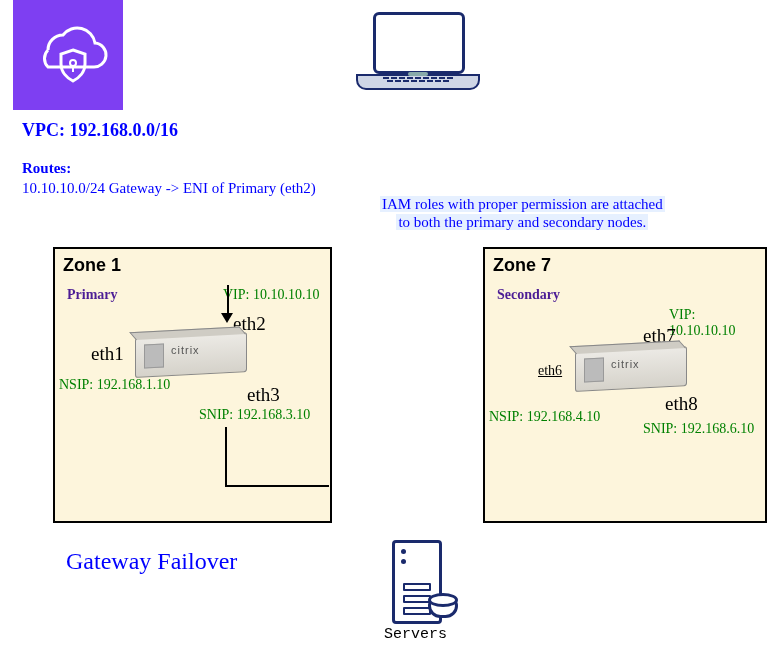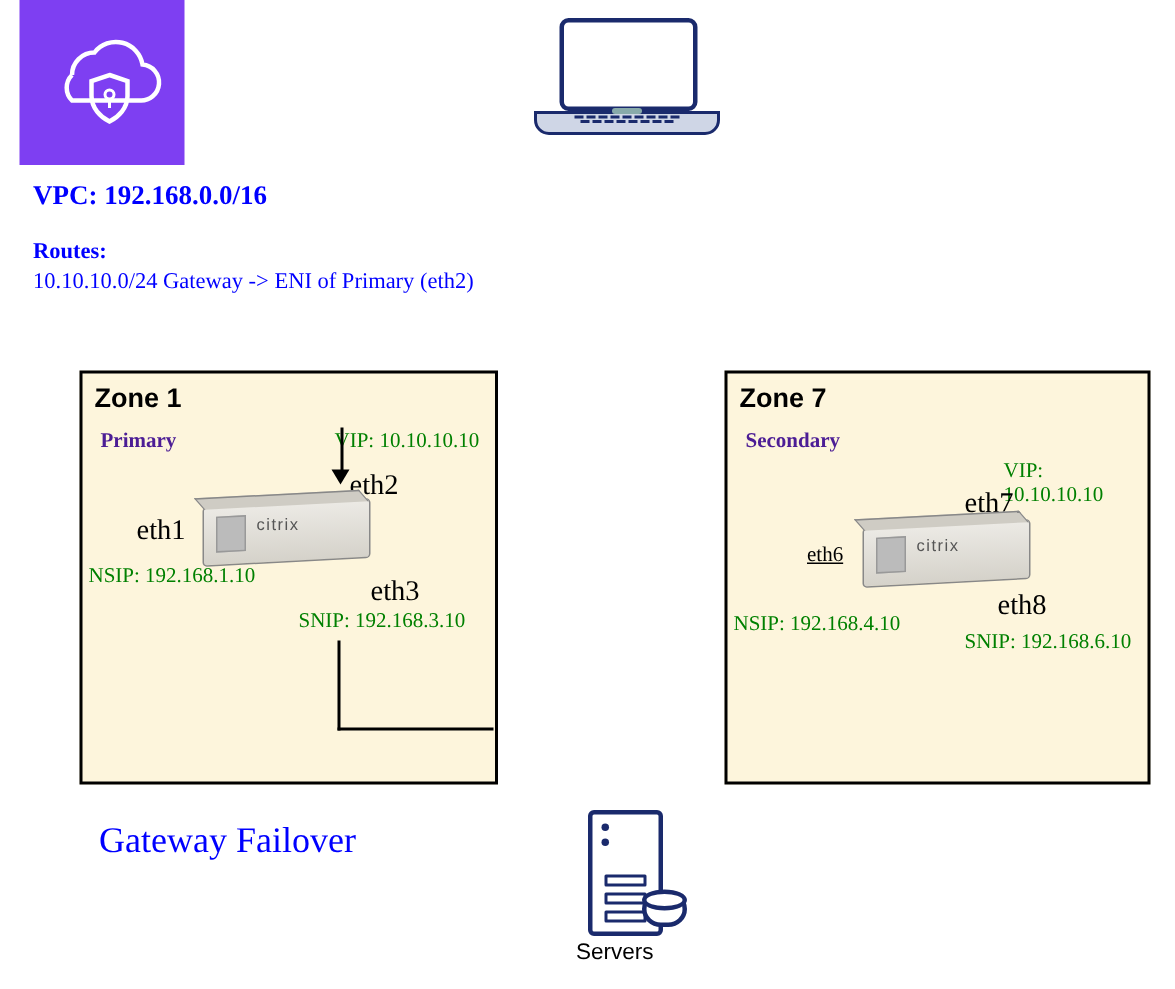--- a/index.html
+++ b/index.html
@@ -133,21 +133,22 @@
       </div>
   </div>
 </div>
 
 <div class="abs blue" style="left:22px; top:120px; font-weight:bold; font-size:18px;">VPC: 192.168.0.0/16</div>
 
 <div class="abs blue" style="left:22px; top:160px; font-weight:bold; font-size:15px;">Routes:</div>
 <div class="abs blue" style="left:22px; top:180px; font-size:15px;">10.10.10.0/24 Gateway -&gt; ENI of Primary (eth2)</div>
 
 <div class="abs" style="left:380px; top:195px; text-align:center;">
-  <br>
+  <span class="blue hl" style="font-size:15px; padding:0 2px;">IAM roles with proper permission are attached</span><br>
+  <span class="blue hl" style="font-size:15px; padding:0 2px;">to both the primary and secondary nodes.</span>
 </div>
 
 <div class="abs zone-box" style="left:53px; top:247px; width:275px; height:272px;">
   <div class="abs zone-title" style="left:8px; top:6px;">Zone 1</div>
   <div class="abs brown small" style="left:12px; top:38px; font-weight:bold;">Primary</div>
   <div class="abs green small" style="left:168px; top:38px;">VIP: 10.10.10.10</div>
 
   <div class="abs arrow-line" style="left:172px; top:36px; width:2px; height:30px;"></div>
   <div class="abs arrow-down" style="left:166px; top:64px;"></div>
 
@@ -194,13 +195,13 @@
     <div class="slot" style="top:40px;"></div>
     <div class="slot" style="top:52px;"></div>
     <div class="slot" style="top:64px;"></div>
   </div>
   <div style="position:absolute; left:36px; top:54px;">
     <div class="disk" style="position:relative;">
       <div class="disk-top"></div>
     </div>
   </div>
 </div>
-<div class="abs black" style="left:384px; top:626px; font-family:Liberation Sans, sans-serif; font-size:15px;">Servers</div>
+<div class="abs black" style="left:384px; top:626px; font-family:Liberation Mono, monospace; font-size:15px;">Servers</div>
 
 </body></html>

